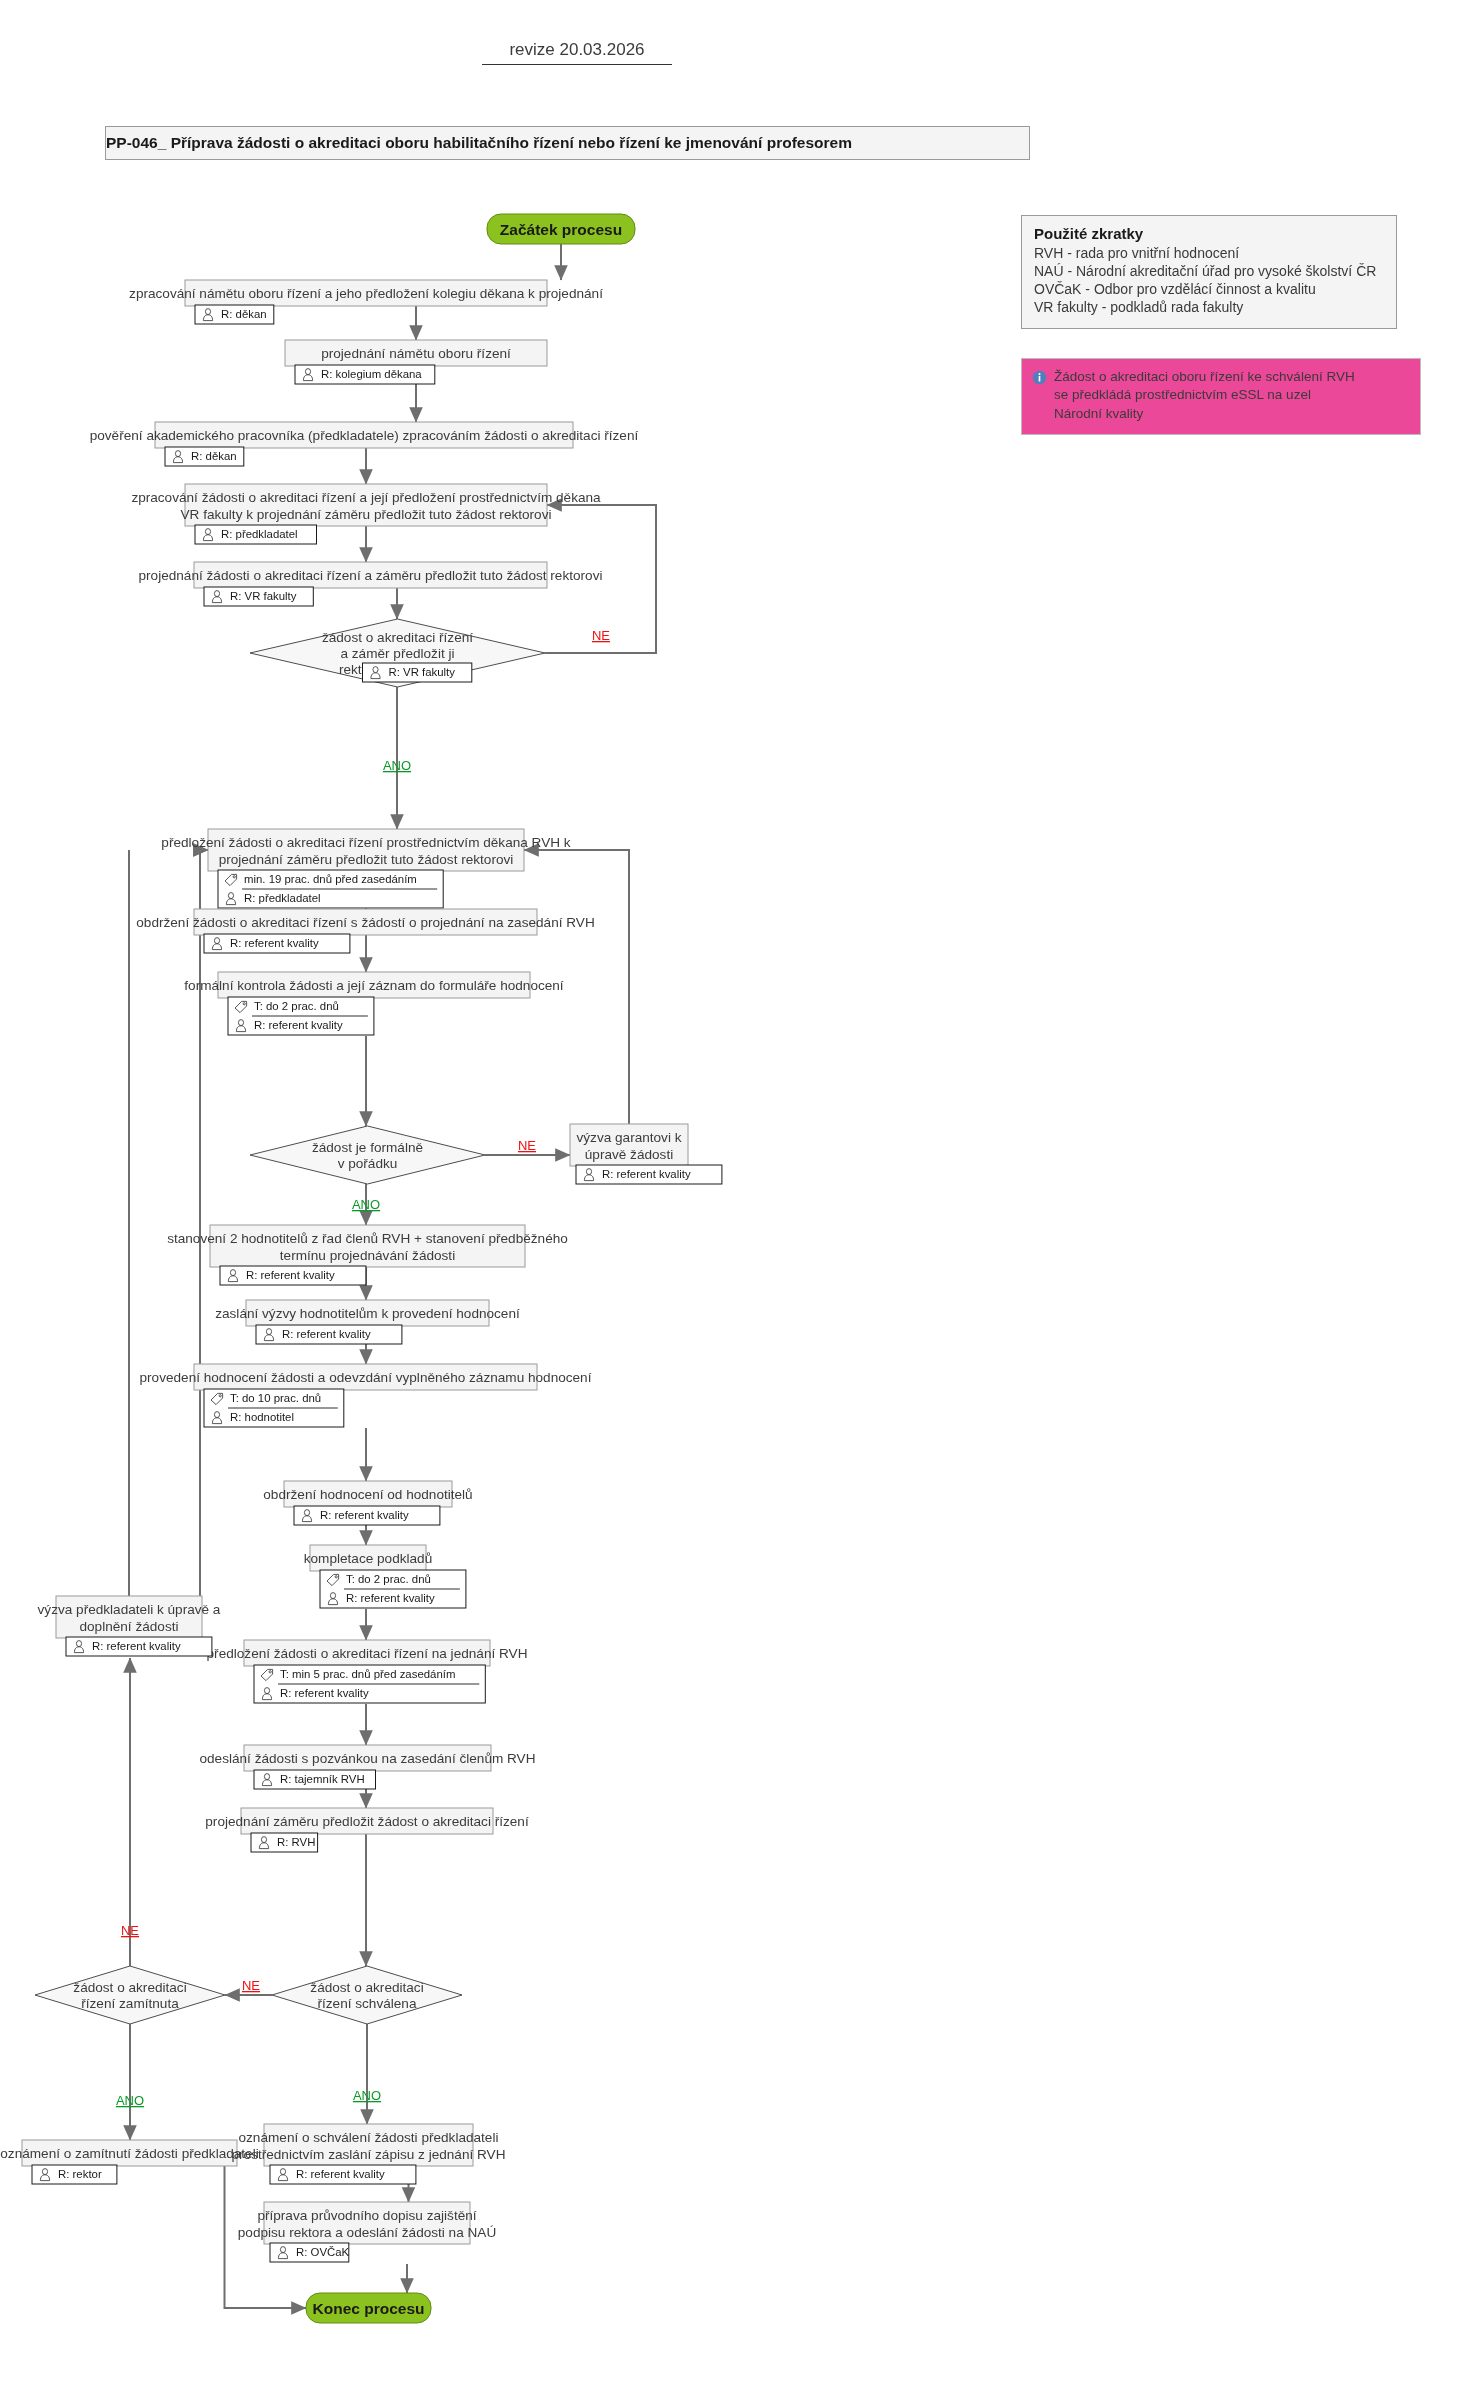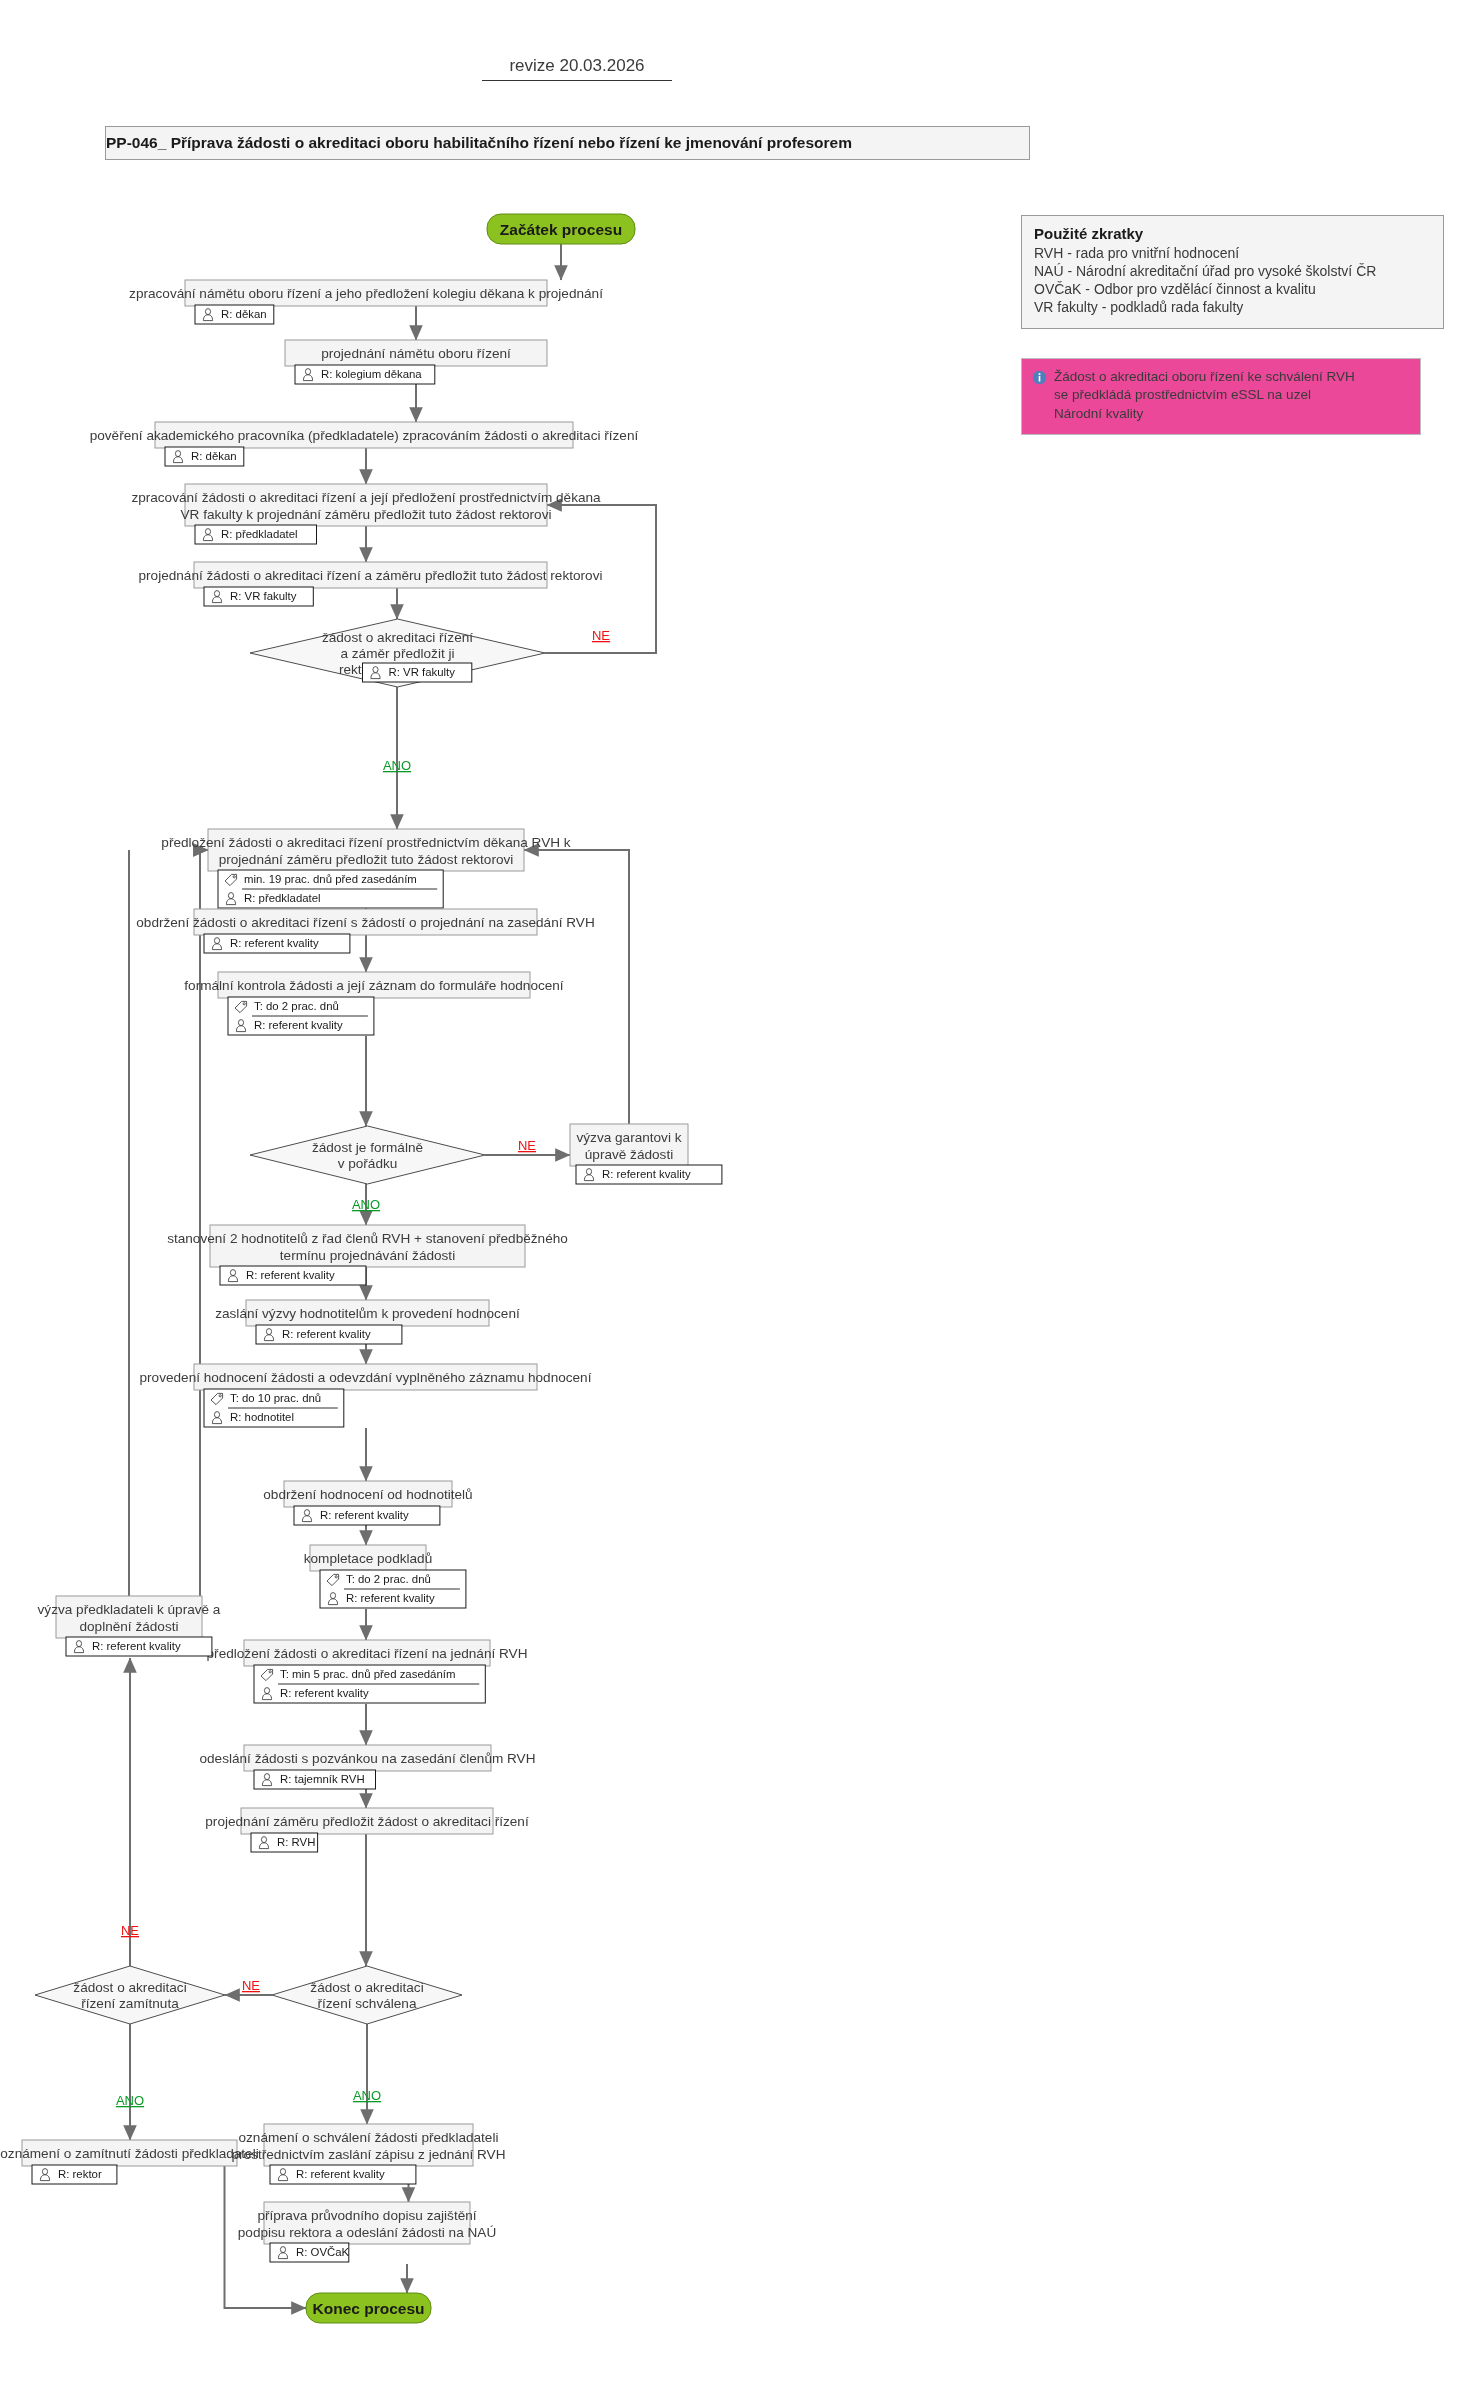--- a/index.html
+++ b/index.html
@@ -1,36 +1,36 @@
 <!DOCTYPE html>
 <html><head>
 <meta charset="utf-8">
 <style>
   html,body{margin:0;padding:0;background:#ffffff;}
   body{font-family:"Liberation Sans", sans-serif;}
   #page{position:relative;width:1459px;height:2408px;background:#fff;overflow:hidden;}
 
   
   .revision{
-    position:absolute;left:482px;top:56px;width:190px;
+    position:absolute;left:482px;top:40px;width:190px;
     text-align:center;font-size:17px;color:#3b3b3b;
     padding-bottom:4px;border-bottom:1.5px solid #333;
   }
 
   
   .titlebar{
     position:absolute;left:105px;top:126px;width:925px;height:34px;
     box-sizing:border-box;border:1px solid #9a9a9a;background:#f4f4f4;
     display:flex;align-items:center;
     font-weight:bold;font-size:15.5px;color:#1a1a1a;white-space:nowrap;
   }
 
   
   .legendbox{
-    position:absolute;left:1021px;top:215px;width:423px;
+    position:absolute;left:1021px;top:215px;width:376px;
     box-sizing:border-box;border:1px solid #9a9a9a;background:#f4f4f4;
     padding:9px 12px 12px 12px;
   }
   .legendbox .lg-title{font-weight:bold;font-size:15px;color:#1a1a1a;margin-bottom:2px;}
   .legendbox .lg-line{font-size:14px;color:#3a3a3a;line-height:1.29;white-space:nowrap;}
 
   
   .notebox{
     position:absolute;left:1021px;top:358px;width:400px;
     box-sizing:border-box;border:1px solid #bcbcbc;background:#ec4899;

